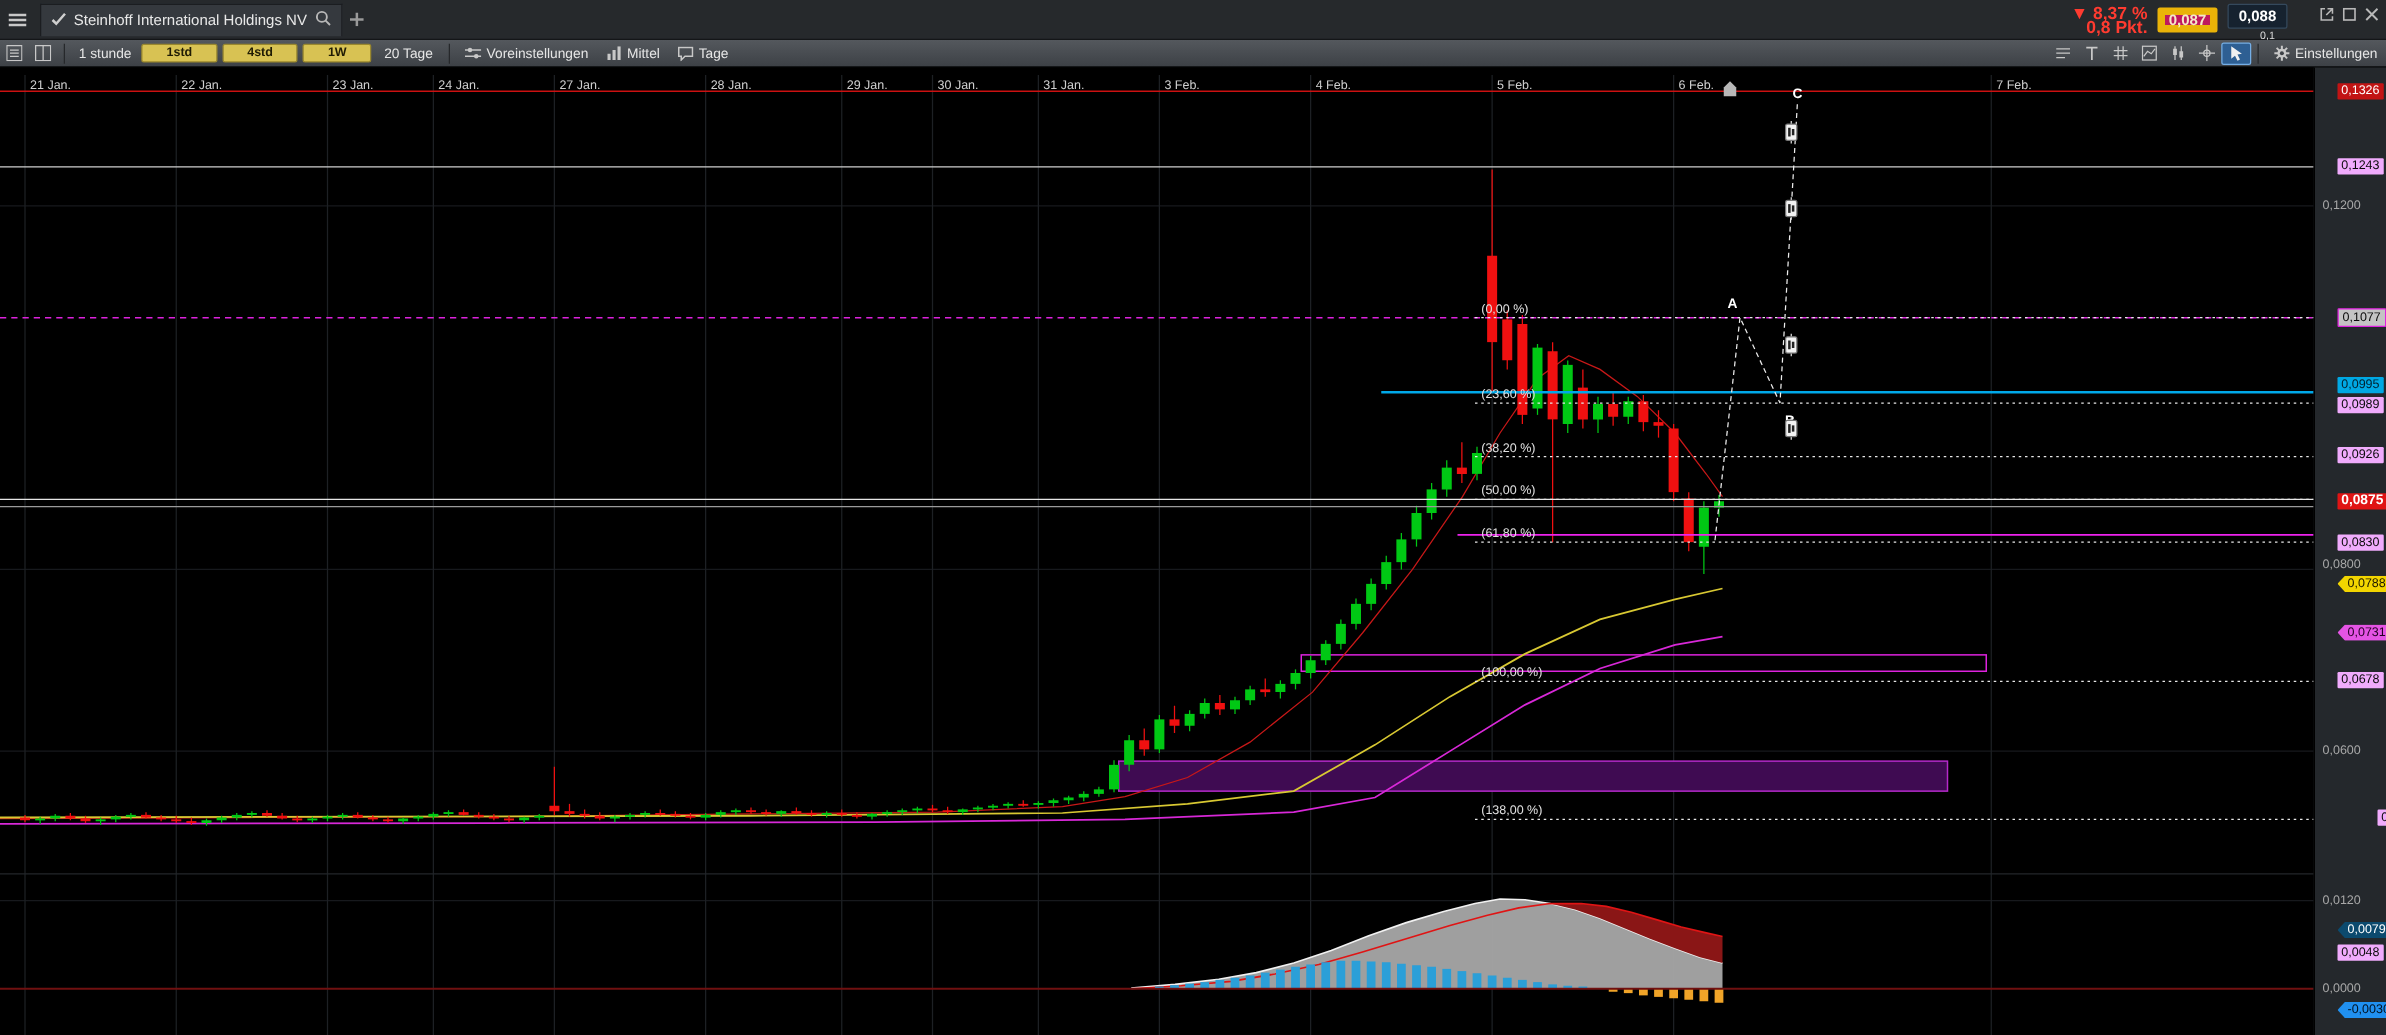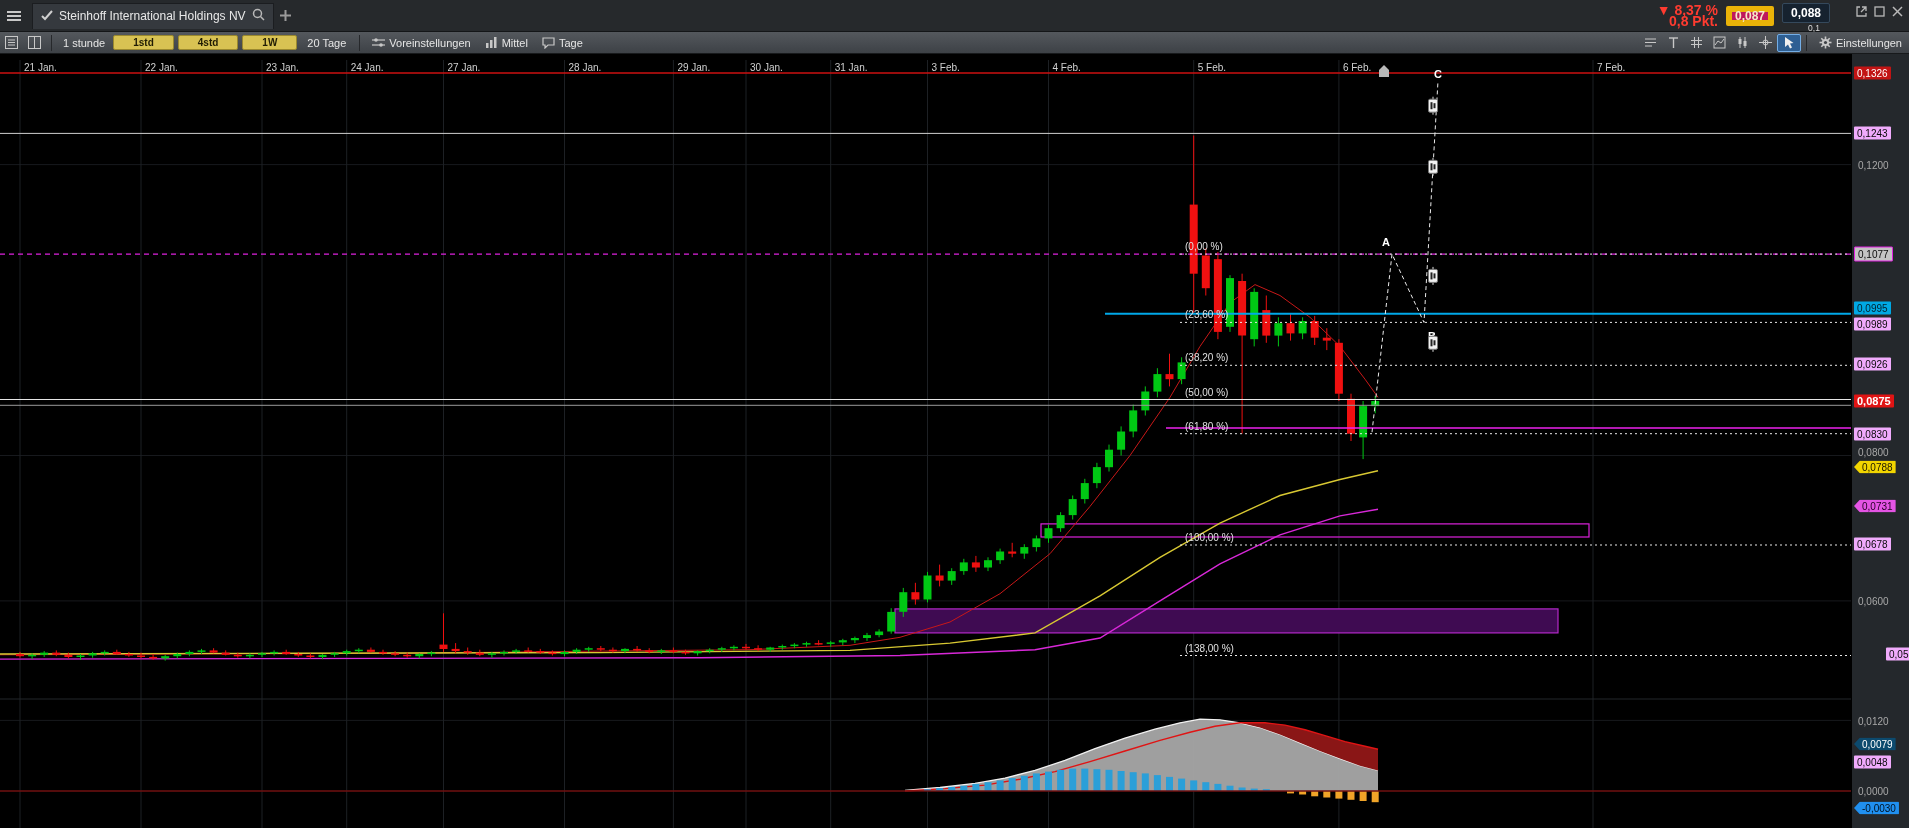--- a/index.html
+++ b/index.html
@@ -30,21 +30,21 @@
   .tf-btn { background:#d8c253; color:#201c04; border:1px solid #9a882e; border-radius:2px; font-size:10px; font-weight:bold; padding:1px 19px; margin:0 2px; cursor:pointer; }
   .range-label { margin:0 8px; white-space:nowrap; }
   .tb-btn { background:none; border:none; color:#e6e6e6; font-size:11px; display:flex; align-items:center; gap:4px; padding:0 7px; height:100%; cursor:pointer; }
   .tb-spacer { flex:1; }
   .tb-icon.active { background:#2e5f93; border:1px solid #74aee6; border-radius:2px; height:18px; }
 
   
   .chart-area { position:relative; flex:1; background:#000; }
   #chart { position:absolute; left:0; top:0; background:#000; font-family:"Liberation Sans",sans-serif; }
   .right-axis { position:absolute; right:0; top:0; width:58px; height:774px; background:#24282c; border-left:1px solid #000; }
-  .axl { position:absolute; left:2px; transform:translateY(-50%); font-size:10px; line-height:11px; padding:1px 3px; border-radius:1px; white-space:nowrap; }
+  .axl { position:absolute; left:18px; transform:translateY(-50%); font-size:10px; line-height:11px; padding:1px 3px; border-radius:1px; white-space:nowrap; }
   .axl.plain { left:6px; color:#a8a8a8; background:none; padding:1px 0; }
   .axl.gray { background:#f0abfc; color:#0a0a0a; }
   .axl.gray-magenta { background:#c4c4c4; color:#0a0a0a; border:1px solid #e020e0; }
   .axl.red-box { background:#c21414; color:#fff; }
   .axl.red-box-bold { background:#e01414; color:#fff; font-weight:bold; font-size:11px; }
   .axl.cyan { background:#00a8e4; color:#00212e; }
   .axl.yellow-tag,.axl.magenta-tag,.axl.red-tag,.axl.blue-tag { padding-left:8px; clip-path:polygon(0 50%,6px 0,100% 0,100% 100%,6px 100%); }
   .axl.yellow-tag { background:#f2d500; color:#1c1800; }
   .axl.magenta-tag { background:#e454e4; color:#240024; }
   .axl.red-tag { background:#0c4a6e; color:#fff; }

